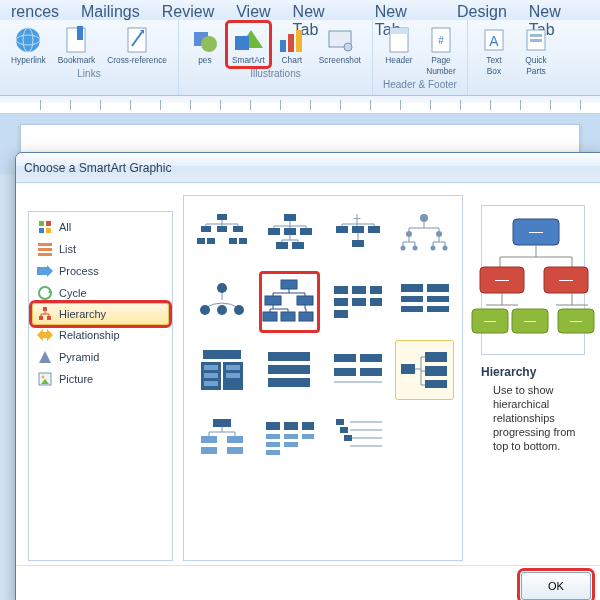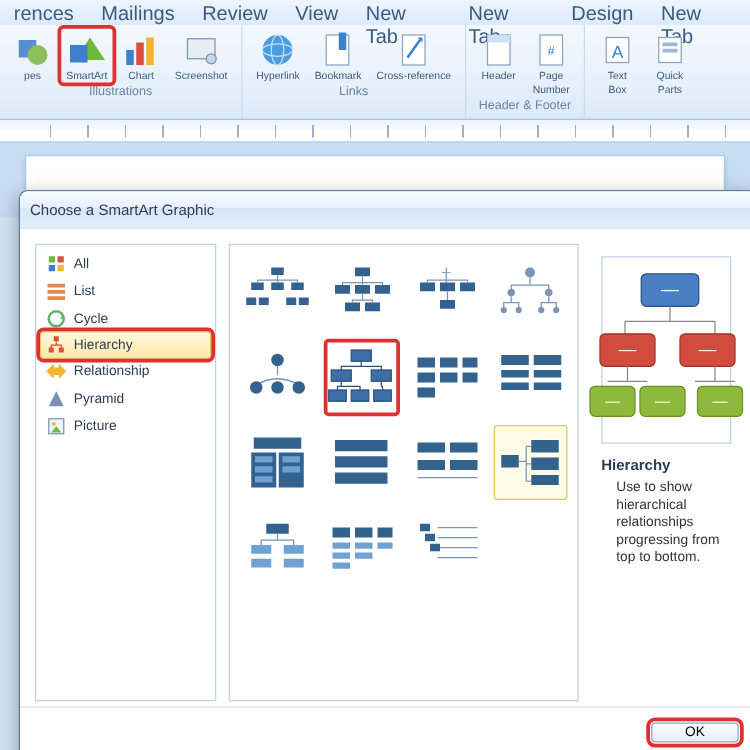--- a/index.html
+++ b/index.html
@@ -20,35 +20,35 @@
   .ruler { height: 18px; background: linear-gradient(#eaf2fb,#f6fafe 40%,#fff 41%,#fff); border-bottom: 1px solid #bcd2ea; position: relative; }
   .ruler::after{content:"";position:absolute;left:40px;right:0;top:4px;height:10px;background:repeating-linear-gradient(90deg,#9ab2cb 0 1px,transparent 1px 30px);} 
   .page-area { background:#c6dcf2; height:60px; display:flex; align-items:center; padding-left:20px;}
   .page { background:#fff; width:560px; height:40px; border:1px solid #b6c9dd; box-shadow:0 2px 4px rgba(0,0,0,.15);} 
 
   
   .dialog { position: absolute; left: 15px; top: 152px; right: -6px; bottom: -6px; background: #fff; border: 1px solid #5d7ea3; box-shadow: 0 4px 16px rgba(0,0,0,.3); border-radius: 7px 7px 0 0; display: flex; flex-direction: column; overflow:hidden;}
   .titlebar { height: 30px; background: linear-gradient(#fbfdff,#e7f0fb 45%,#d7e7f7 46%,#e2eefa); border-bottom: 1px solid #bcd2ea; display:flex; align-items:center; padding:0 8px; font-size:12px; color:#2c3e57; border-radius:6px 6px 0 0;}
   .body { flex:1; display:flex; gap:10px; padding:12px 12px 4px 12px; }
   .panel { border:1px solid #bfd3e8; background:#fff; }
-  .catlist { width:145px; padding:4px 0; }
+  .catlist { width:145px; padding:4px 0;margin-top:16px; }
   .cat { display:flex; align-items:center; gap:6px; padding:3px 8px; font-size:11px; color:#2c3e57; cursor:pointer; }
   .cat .ci { width:16px; height:16px; display:flex; align-items:center; justify-content:center; }
   .cat.selected { background:linear-gradient(#fff8e0,#ffe9a8); border:1px solid #e7c756; border-radius:3px; margin:-1px 3px; padding:2px 4px; }
   .cat.redbox { outline:3px solid #e03131; outline-offset:0; }
   .thumbs { flex:1; padding:8px; display:grid; grid-template-columns:repeat(4,1fr); grid-auto-rows:60px; gap:8px; align-content:start; }
   .thumb { display:flex; align-items:center; justify-content:center; border:1px solid transparent; cursor:pointer; border-radius:3px; }
   .thumb.sel { border:1px solid #e7c756; background:#fffbe8; }
   .thumb.red { outline:3px solid #e03131; outline-offset:-2px; }
   .preview { width:120px; padding:10px 8px; display:flex; flex-direction:column; }
   .preview-fig { flex:0 0 auto; height:150px; display:flex; align-items:center; justify-content:center; border:1px solid #bfd3e8; padding:8px; margin-bottom:10px;}
   .preview h4 { font-size:12px; font-weight:bold; color:#2c3e57; margin-bottom:4px;}
   .preview p { font-size:11px; color:#333; line-height:14px;margin-left:12px; }
   .footer { height:40px; border-top:1px solid #dbe3ec; display:flex; align-items:center; justify-content:flex-end; padding:0 14px; gap:8px; }
-  .btn { min-width:70px; height:16px; font-size:11px; border:1px solid #8aa4c2; background:linear-gradient(#fefefe,#e4edf7); border-radius:3px; cursor:pointer; }
+  .btn { min-width:70px; height:28px; font-size:11px; border:1px solid #8aa4c2; background:linear-gradient(#fefefe,#e4edf7); border-radius:3px; cursor:pointer; }
   .btn.red { outline:3px solid #e03131; outline-offset:1px; }
 
   
   svg { overflow: visible; }
 </style>
 </head>
 <body>
 
 <div class="tabs">
   <span>rences</span>
@@ -58,20 +58,55 @@
   <span>New Tab</span>
   <span>New Tab</span>
   <span>Design</span>
   <span>New Tab</span>
 </div>
 
 <div class="ribbon">
 
   <div class="rgrp">
     <div class="rrow">
+      <div class="rbtn">
+        <div class="ic">
+            <svg width="28" height="28">
+              <circle cx="14" cy="14" r="12" fill="#4a9de0"></circle>
+              <ellipse cx="14" cy="14" rx="12" ry="5" fill="none" stroke="#bfe0f7"></ellipse>
+              <ellipse cx="14" cy="14" rx="5" ry="12" fill="none" stroke="#bfe0f7"></ellipse>
+            </svg>
+          </div>
+        <small>Hyperlink</small>
+      </div>
+      <div class="rbtn">
+        <div class="ic">
+            <svg width="26" height="28">
+              <rect x="4" y="2" width="18" height="24" fill="#fff" stroke="#8aa4c2"></rect>
+              <rect x="14" y="0" width="6" height="14" fill="#3c80cf"></rect>
+            </svg>
+          </div>
+        <small>Bookmark</small>
+      </div>
+      <div class="rbtn">
+        <div class="ic">
+            <svg width="26" height="28">
+              <rect x="4" y="2" width="18" height="24" fill="#fff" stroke="#8aa4c2"></rect>
+              <path d="M8 20 L18 6" stroke="#3c80cf" stroke-width="2"></path>
+              <polygon points="16,4 20,4 20,8" fill="#3c80cf"></polygon>
+            </svg>
+          </div>
+        <small>Cross-reference</small>
+      </div>
+    </div>
+    <div class="rgrp-label">Links</div>
+  </div>
+
+  <div class="rgrp">
+    <div class="rrow">
       <div class="rbtn" style="min-width:24px">
         <div class="ic">
             <svg width="28" height="28">
               <rect x="3" y="6" width="14" height="14" fill="#5b8dd6"></rect>
               <circle cx="18" cy="18" r="8" fill="#8fbf5a"></circle>
             </svg>
           </div>
         <small>pes</small>
       </div>
       <div class="rbtn hl-red">
@@ -97,55 +132,20 @@
         <div class="ic">
             <svg width="28" height="28">
               <rect x="3" y="5" width="22" height="16" fill="#e6edf5" stroke="#7a95b5"></rect>
               <circle cx="22" cy="21" r="4" fill="#c6d8ed" stroke="#7a95b5"></circle>
             </svg>
           </div>
         <small>Screenshot</small>
       </div>
     </div>
     <div class="rgrp-label">Illustrations</div>
-  </div>
-
-  <div class="rgrp">
-    <div class="rrow">
-      <div class="rbtn">
-        <div class="ic">
-            <svg width="28" height="28">
-              <circle cx="14" cy="14" r="12" fill="#4a9de0"></circle>
-              <ellipse cx="14" cy="14" rx="12" ry="5" fill="none" stroke="#bfe0f7"></ellipse>
-              <ellipse cx="14" cy="14" rx="5" ry="12" fill="none" stroke="#bfe0f7"></ellipse>
-            </svg>
-          </div>
-        <small>Hyperlink</small>
-      </div>
-      <div class="rbtn">
-        <div class="ic">
-            <svg width="26" height="28">
-              <rect x="4" y="2" width="18" height="24" fill="#fff" stroke="#8aa4c2"></rect>
-              <rect x="14" y="0" width="6" height="14" fill="#3c80cf"></rect>
-            </svg>
-          </div>
-        <small>Bookmark</small>
-      </div>
-      <div class="rbtn">
-        <div class="ic">
-            <svg width="26" height="28">
-              <rect x="4" y="2" width="18" height="24" fill="#fff" stroke="#8aa4c2"></rect>
-              <path d="M8 20 L18 6" stroke="#3c80cf" stroke-width="2"></path>
-              <polygon points="16,4 20,4 20,8" fill="#3c80cf"></polygon>
-            </svg>
-          </div>
-        <small>Cross-reference</small>
-      </div>
-    </div>
-    <div class="rgrp-label">Links</div>
   </div>
 
   <div class="rgrp">
     <div class="rrow">
       <div class="rbtn">
         <div class="ic">
             <svg width="24" height="28">
               <rect x="3" y="2" width="18" height="24" fill="#fff" stroke="#8aa4c2"></rect>
               <rect x="3" y="2" width="18" height="6" fill="#cfe0f2"></rect>
             </svg>
@@ -223,20 +223,28 @@
         </div>
       <div class="cat">
           <span class="ci">
             <svg width="14" height="14">
               <rect y="1" width="14" height="3" fill="#e48b52"></rect>
               <rect y="6" width="14" height="3" fill="#e48b52"></rect>
               <rect y="11" width="14" height="3" fill="#e48b52"></rect>
             </svg>
           </span>
           <span>List</span>
+        </div>
+      <div class="cat">
+          <span class="ci">
+            <svg width="16" height="12">
+              <polygon points="0,2 10,2 10,0 16,6 10,12 10,10 0,10" fill="#5aa0e0"></polygon>
+            </svg>
+          </span>
+          <span>Process</span>
         </div>
       <div class="cat">
           <span class="ci">
             <svg width="14" height="14">
               <circle cx="7" cy="7" r="6" fill="none" stroke="#5eb56a" stroke-width="2"></circle>
               <polygon points="12,4 14,7 10,7" fill="#5eb56a"></polygon>
             </svg>
           </span>
           <span>Cycle</span>
         </div>

